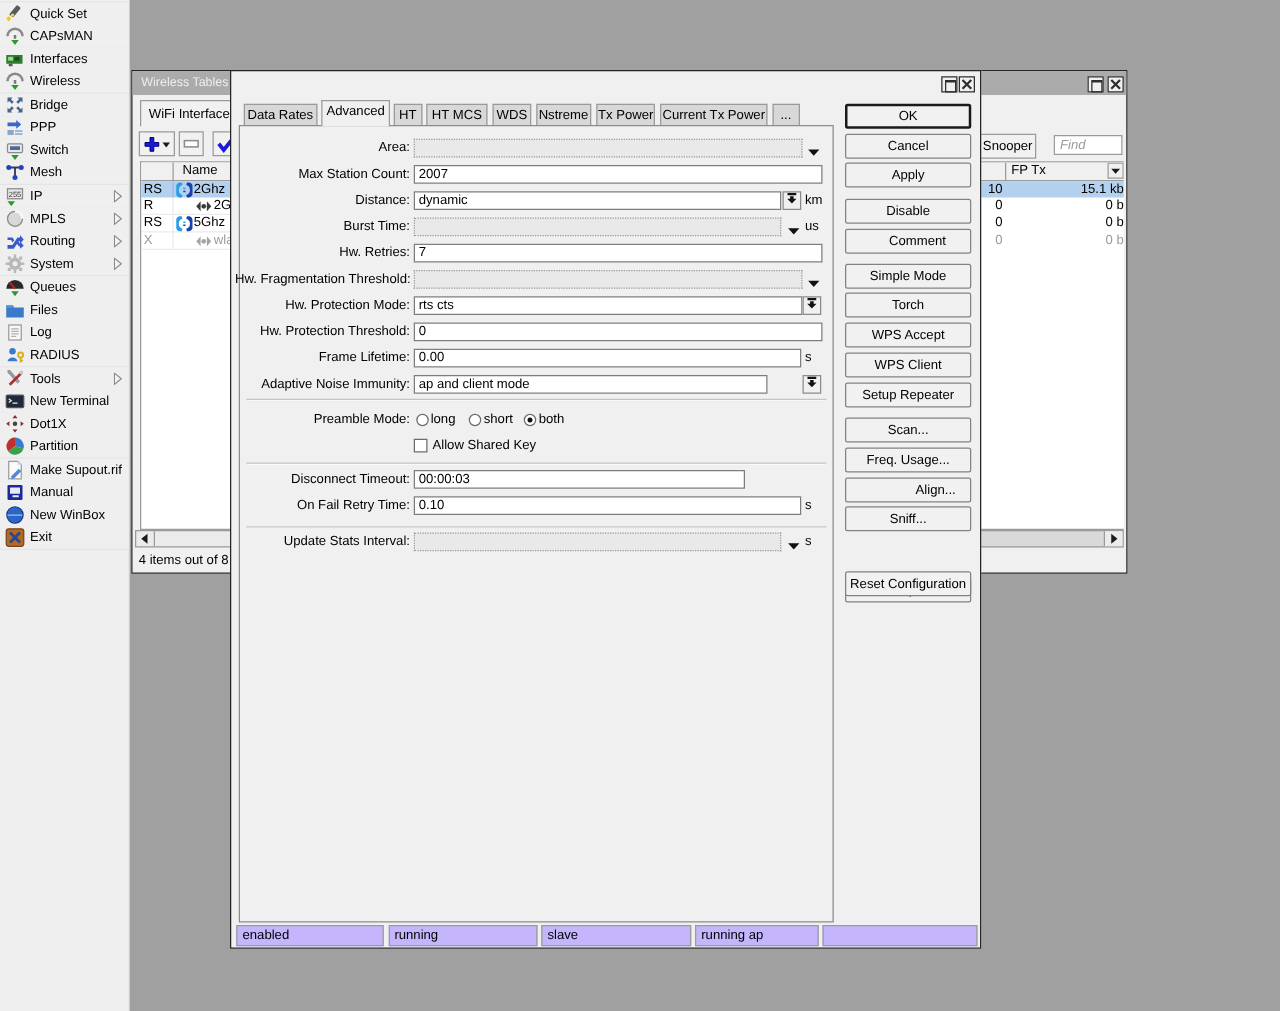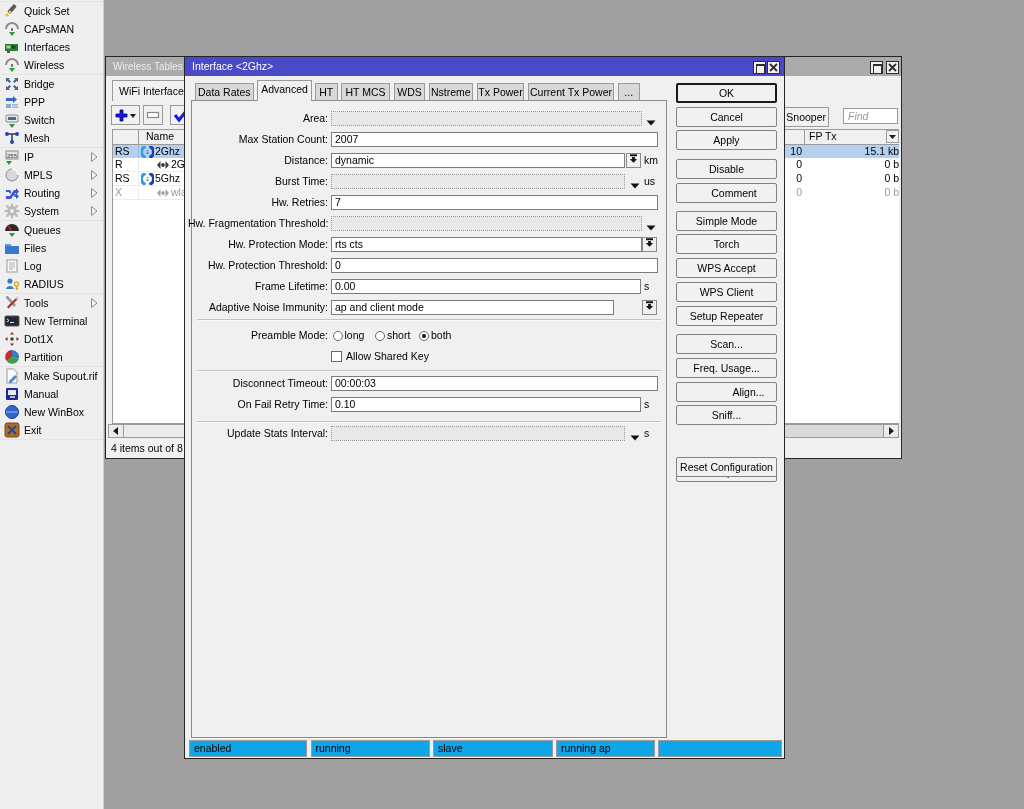--- a/index.html
+++ b/index.html
@@ -3,21 +3,21 @@
 html,body{margin:0;padding:0}
 body{width:1024px;height:809px;background:#a0a0a0;font-family:"Liberation Sans",sans-serif;font-size:10.5px;color:#000;position:relative;overflow:hidden}
 .a{position:absolute}
 .win{position:absolute;background:#f0f0f0;border:1px solid #262626;box-sizing:border-box}
 .ttl{position:absolute;left:0;top:0;right:0;height:19px;color:#fff;line-height:19px;padding-left:7px;box-sizing:border-box;overflow:hidden}
 .inp{position:absolute;background:#fff;border:1px solid #7d7d7d;height:15px;line-height:13px;padding-left:3px;box-sizing:border-box;overflow:hidden}
 .dis{background:#e9e9e9;border:1px dotted #9b9b9b}
 .btn{position:absolute;width:101px;height:20px;background:#f1f1f1;border:1px solid #828282;border-radius:2px;text-align:center;line-height:18px;box-sizing:border-box}
 .lbl{position:absolute;text-align:right;white-space:nowrap}
 .sep{position:absolute;height:1px;background:#c3c3c3;border-bottom:1px solid #fafafa}
-.cell{position:absolute;border:1px solid #9b9b9b;background:#0ea5e9;height:17px;line-height:15px;padding-left:4px;box-sizing:border-box}
+.cell{position:absolute;border:1px solid #9b9b9b;background:#c4b5fd;height:17px;line-height:15px;padding-left:4px;box-sizing:border-box}
 .tb{position:absolute;width:13px;height:13px;background:#f0f0f0;border:1px solid #2e2e2e;box-sizing:border-box}
 .tab{position:absolute;background:#d8d8d8;border:1px solid #9a9a9a;text-align:center;box-sizing:border-box;height:18px;line-height:17px;top:26px;white-space:nowrap;overflow:hidden}
 .mi{position:absolute;left:0;width:103px;height:18px;line-height:18px;border-bottom:1px solid #e4e4e4;background:#efefef}
 .mi b{font-weight:normal;position:absolute;left:24px;top:0}
 .mi svg{position:absolute;left:4px;top:1px}
 .mi svg.arr{left:91px;top:4px}
 .arr{position:absolute;left:91px;top:4px}
 .unit{position:absolute;width:20px}
 </style></head><body>
 
@@ -361,21 +361,20 @@
 </div>
 <div class="a" style="left:20px;top:367px;width:238px;height:14px;background:#d9d9d9;border:1px solid #9a9a9a;box-sizing:border-box">
   <div class="a" style="right:0;top:0;width:14px;height:12px;border-left:1px solid #9a9a9a;background:#ebebeb">
     <svg width="14" height="12" viewBox="0 0 14 12">
           <path d="M5 2l5 4-5 4z" fill="#1a1a1a"></path>
         </svg></div>
 </div>
 </div>
 
 <div class="win" id="ifw" style="left:184px;top:56px;width:601px;height:703px">
-<div class="ttl" style="background:#4a4ac9">Interface &lt;2Ghz&gt;</div>
 <div class="tb" style="left:567.5px;top:4px">
       <div style="position:absolute;left:2px;top:2px;width:7px;height:7px;border:1px solid #2e2e2e;border-top-width:2px"></div>
     </div>
 <div class="tb" style="left:582px;top:4px"><svg width="11" height="11" viewBox="0 0 11 11">
         <path d="M2 2l7 7M9 2l-7 7" stroke="#2e2e2e" stroke-width="1.8"></path>
       </svg></div>
 <div class="a" style="left:6px;top:43px;width:476px;height:638px;border:1px solid #8c8c8c;box-sizing:border-box;z-index:2;background:#f0f0f0"></div>
 <div class="tab" style="left:10px;width:58.5px">Data Rates</div>
     <div class="tab" style="left:72px;width:55px;top:23px;height:21px;background:#f0f0f0;border-bottom:none;z-index:3">Advanced</div>
     <div class="tab" style="left:130px;width:22.5px">HT</div>
@@ -440,21 +439,21 @@
       <div class="a" style="width:10px;height:10px;border-radius:50%;background:#fff;border:1px solid #6a6a6a;box-sizing:border-box;left:190px;top:274px"></div>
       <div class="a" style="left:202px;top:271px;line-height:15px">short</div>
       <div class="a" style="width:10px;height:10px;border-radius:50%;background:#fff;border:1px solid #6a6a6a;box-sizing:border-box;left:234px;top:274px">
         <div style="position:absolute;left:2px;top:2px;width:4px;height:4px;border-radius:50%;background:#111"></div>
       </div>
       <div class="a" style="left:246px;top:271px;line-height:15px">both</div>
       <div class="a" style="left:146px;top:294px;width:11px;height:11px;background:#fff;border:1px solid #6a6a6a;box-sizing:border-box"></div>
       <div class="a" style="left:161px;top:292px;line-height:15px">Allow Shared Key</div>
       <div class="sep" style="left:12px;top:313px;width:464px"></div>
       <div class="lbl" style="left:3px;top:319px;width:140px;line-height:15px">Disconnect Timeout:</div>
-      <div class="inp" style="left:146px;top:319px;width:327px">00:00:03</div>
+      <div class="inp" style="left:146px;top:319px;width:265px">00:00:03</div>
       <div class="lbl" style="left:3px;top:340px;width:140px;line-height:15px">On Fail Retry Time:</div>
       <div class="inp" style="left:146px;top:340px;width:310px">0.10</div>
       <div class="unit" style="left:459px;top:340px;line-height:15px">s</div>
       <div class="sep" style="left:12px;top:364px;width:464px"></div>
       <div class="lbl" style="left:3px;top:369px;width:140px;line-height:15px">Update Stats Interval:</div>
       <div class="inp dis" style="left:146px;top:369px;width:294px"></div>
       <div class="a" style="left:445px;top:374px"><svg width="10" height="6" viewBox="0 0 10 6">
           <path d="M0.5 0.5h9L5 5.5z" fill="#111"></path>
         </svg></div>
       <div class="unit" style="left:459px;top:369px;line-height:15px">s</div>

